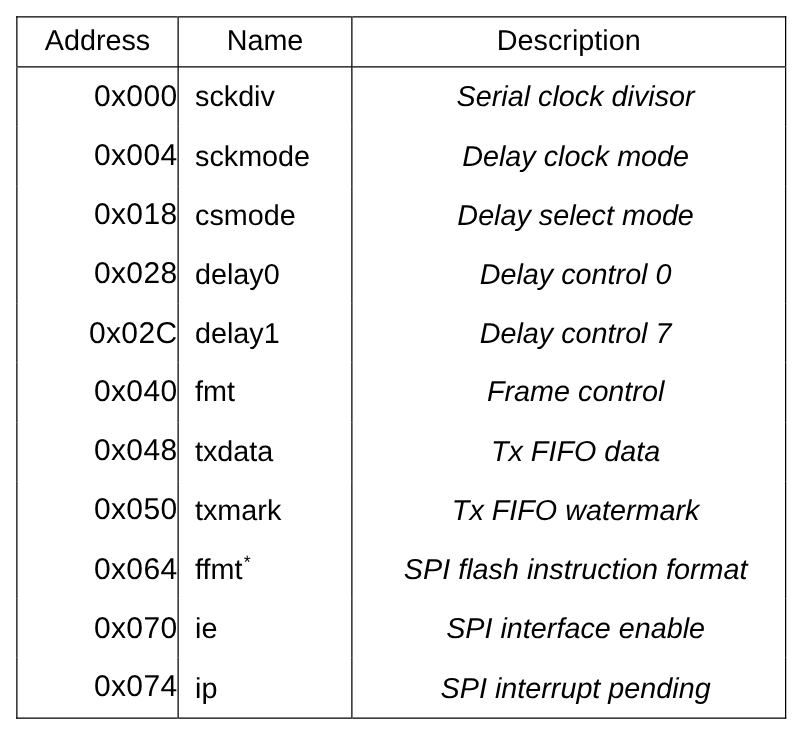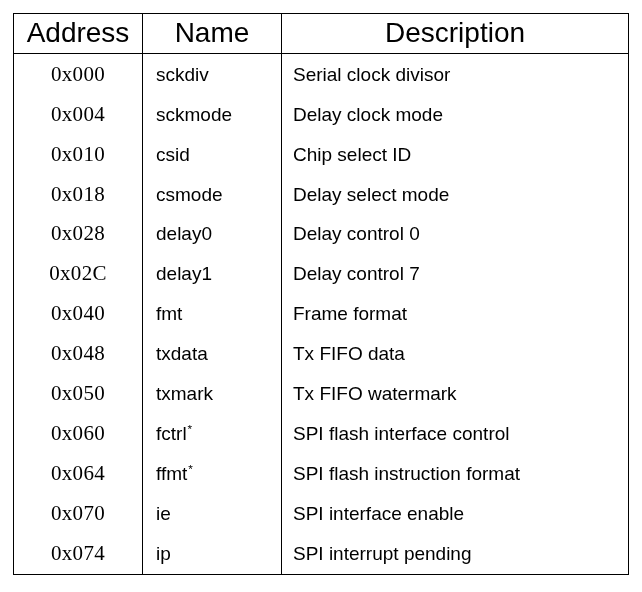--- a/index.html
+++ b/index.html
@@ -32,63 +32,64 @@
     border: 1.5px solid #000000;
   }
 
   table.register-map col.col-address { width: 129px; }
   table.register-map col.col-name    { width: 139px; }
   table.register-map col.col-desc    { width: 347px; }
 
   table.register-map thead th {
     border-bottom: 1.5px solid #000000;
     font-weight: normal;
-    font-size: 28px;
+    font-size: 23px;
     line-height: 1;
     text-align: center;
     padding: 3px 0 5px 0;
     height: 31px;
     vertical-align: middle;
     font-family: "Liberation Sans", sans-serif;
   }
 
   table.register-map thead th.th-address,
   table.register-map thead th.th-name {
     border-right: 1.5px solid #000000;
   }
 
   table.register-map tbody td {
-    font-size: 19px;
+    font-size: 23px;
     line-height: 1;
     padding: 0;
     height: 33.2px;
     vertical-align: middle;
     white-space: nowrap;
     overflow: hidden;
   }
 
   table.register-map tbody td.cell-address {
-    font-family: Liberation Serif, serif;
-    font-size: 21px;
-    text-align: center;
+    font-family: Liberation Sans, sans-serif;
+    font-size: 24px;
+    text-align: right;
     border-right: 1.5px solid #000000;
     letter-spacing: 0.3px;
   }
 
   table.register-map tbody td.cell-name {
     font-family: "Liberation Sans", sans-serif;
     text-align: left;
     padding-left: 13px;
     border-right: 1.5px solid #000000;
   }
 
   table.register-map tbody td.cell-desc {
     font-family: "Liberation Sans", sans-serif;
-    text-align: left;
+    text-align: center;
     padding-left: 11px;
+    font-style: italic;
   }
 
   .footnote-mark {
     font-size: 0.62em;
     vertical-align: super;
     line-height: 0;
     padding-left: 1px;
   }
 </style>
 </head>
@@ -113,58 +114,48 @@
           <td class="cell-address">0x000</td>
           <td class="cell-name"><span>sckdiv</span></td>
           <td class="cell-desc">Serial clock divisor</td>
         </tr>
         <tr>
           <td class="cell-address">0x004</td>
           <td class="cell-name"><span>sckmode</span></td>
           <td class="cell-desc">Delay clock mode</td>
         </tr>
         <tr>
-          <td class="cell-address">0x010</td>
-          <td class="cell-name"><span>csid</span></td>
-          <td class="cell-desc">Chip select ID</td>
-        </tr>
-        <tr>
           <td class="cell-address">0x018</td>
           <td class="cell-name"><span>csmode</span></td>
           <td class="cell-desc">Delay select mode</td>
         </tr>
         <tr>
           <td class="cell-address">0x028</td>
           <td class="cell-name"><span>delay0</span></td>
           <td class="cell-desc">Delay control 0</td>
         </tr>
         <tr>
           <td class="cell-address">0x02C</td>
           <td class="cell-name"><span>delay1</span></td>
           <td class="cell-desc">Delay control 7</td>
         </tr>
         <tr>
           <td class="cell-address">0x040</td>
           <td class="cell-name"><span>fmt</span></td>
-          <td class="cell-desc">Frame format</td>
+          <td class="cell-desc">Frame control</td>
         </tr>
         <tr>
           <td class="cell-address">0x048</td>
           <td class="cell-name"><span>txdata</span></td>
           <td class="cell-desc">Tx FIFO data</td>
         </tr>
         <tr>
           <td class="cell-address">0x050</td>
           <td class="cell-name"><span>txmark</span></td>
           <td class="cell-desc">Tx FIFO watermark</td>
-        </tr>
-        <tr>
-          <td class="cell-address">0x060</td>
-          <td class="cell-name"><span>fctrl</span><span class="footnote-mark">*</span></td>
-          <td class="cell-desc">SPI flash interface control</td>
         </tr>
         <tr>
           <td class="cell-address">0x064</td>
           <td class="cell-name"><span>ffmt</span><span class="footnote-mark">*</span></td>
           <td class="cell-desc">SPI flash instruction format</td>
         </tr>
         <tr>
           <td class="cell-address">0x070</td>
           <td class="cell-name"><span>ie</span></td>
           <td class="cell-desc">SPI interface enable</td>

